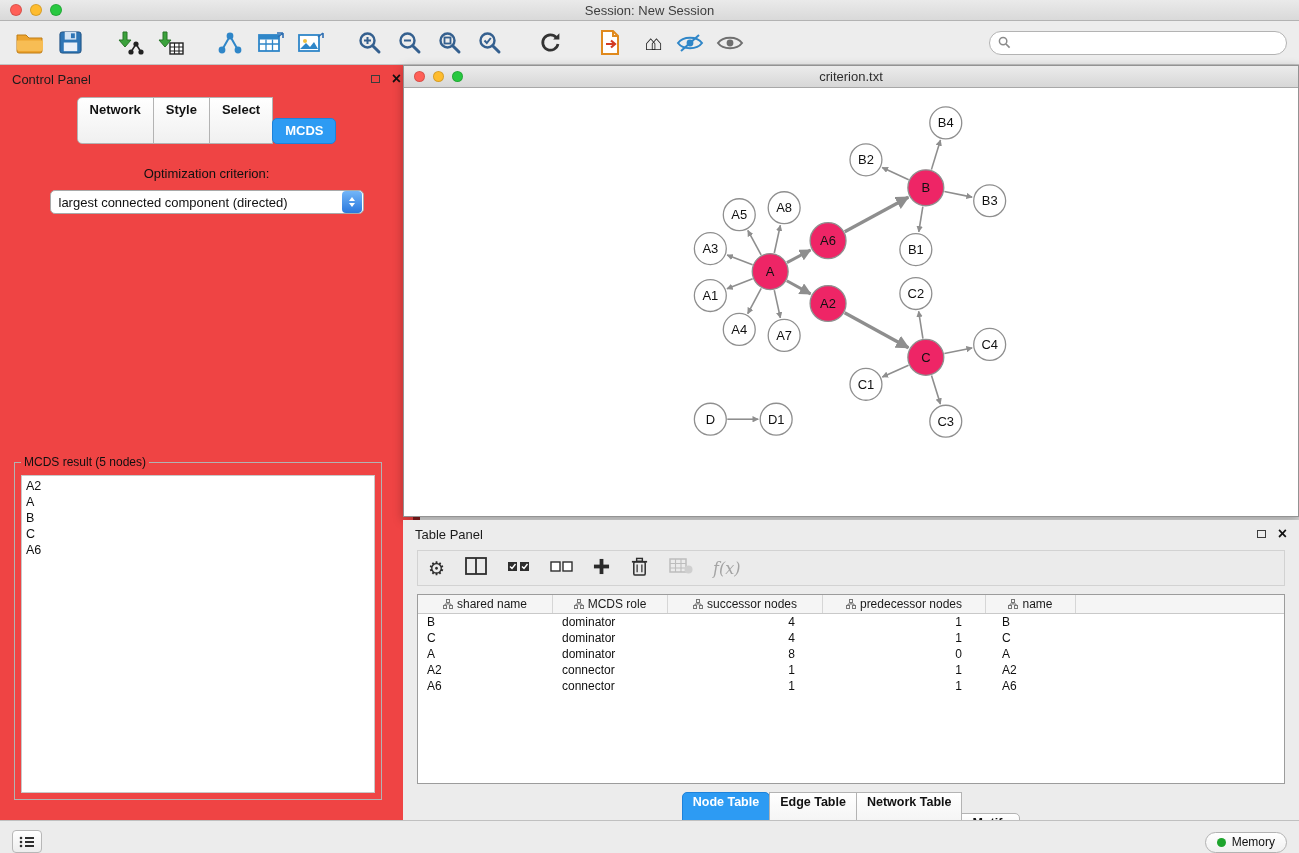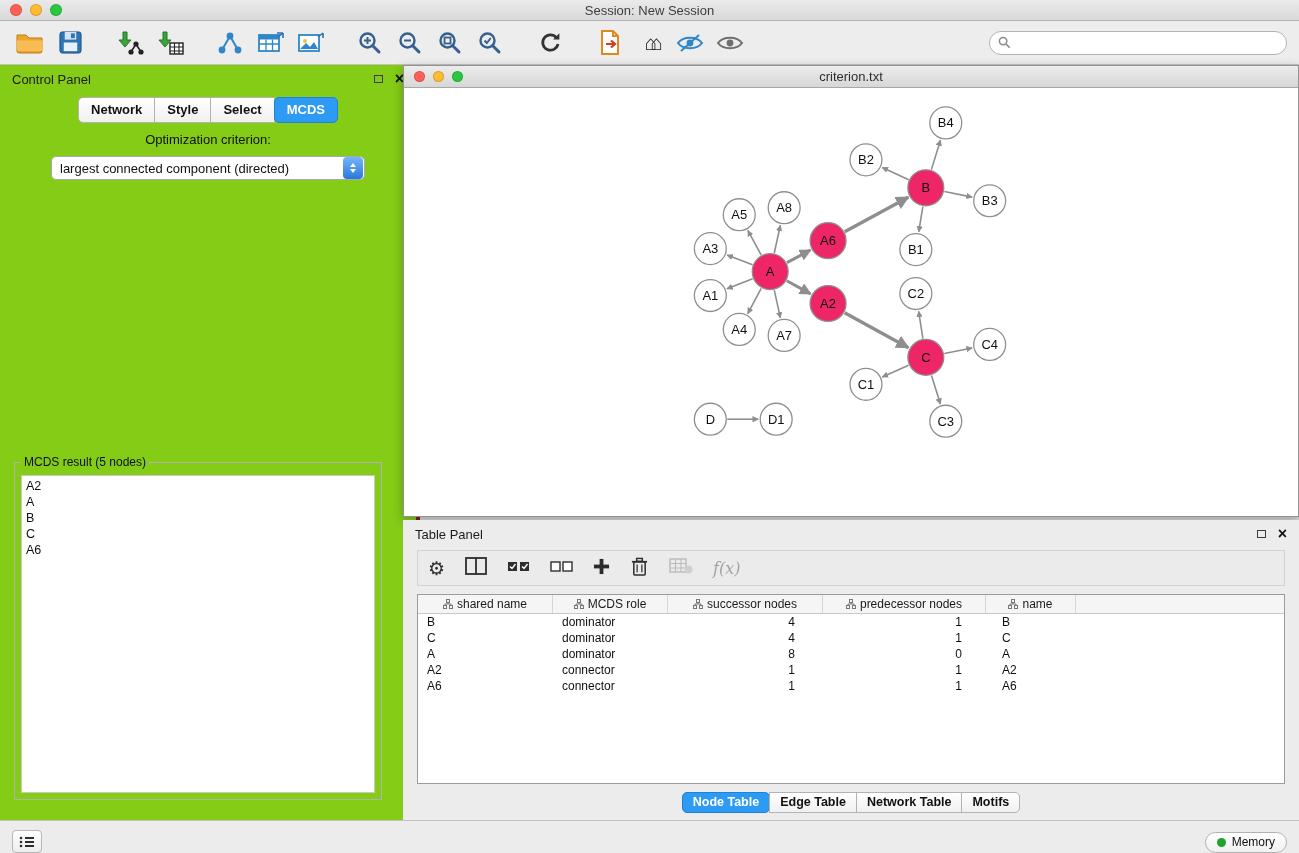--- a/index.html
+++ b/index.html
@@ -29,29 +29,29 @@
     background:#fff; display:flex; align-items:center; padding:0 8px; gap:5px; }
   .search input { border:none; outline:none; flex:1; font-size:12px; background:transparent;
     font-family:"Liberation Sans",sans-serif; }
   
   .panel-head { height:28px; display:flex; align-items:center; padding:0 12px; font-size:13px; color:#1c1c1c; }
   .win-icons { margin-left:auto; display:flex; gap:12px; align-items:center; }
   .float-box { width:9px; height:8px; border:1.5px solid #3c3c3c; display:inline-block; }
   .close-x { font-size:16px; font-weight:bold; color:#101010; line-height:1; }
   
   .control-panel { position:absolute; left:0; top:65px; width:420px; height:755px;
-    background:#84cc16; border-right:4px solid #7f1d1d; }
+    background:#ef4444; border-right:7px solid #7f1d1d; }
   .seg-row { display:flex; justify-content:center; margin-top:4px; }
   .seg-tab { padding:4px 12px 5px; font-size:13px; color:#111;
     background:linear-gradient(#ffffff,#f0f0f0); border:1px solid #b3b3b3; margin-left:-1px;font-weight:bold; }
   .seg-tab:first-child { border-radius:5px 0 0 5px; margin-left:0; }
-  .seg-tab:last-child { border-radius:0 5px 5px 0; }
+  .seg-tab:last-child { border-radius:0 5px 5px 0;margin-top:21px; }
   .seg-tab.active { background:#2d9bf3; color:#fff; border-color:#1d82da; border-radius:5px; }
   .seg-tab.small { padding:2px 10px 3px; font-size:12.5px; }
-  .opt-label { text-align:center; font-size:13px; margin-top:9px; color:#101010; }
+  .opt-label { text-align:center; font-size:13px; margin-top:22px; color:#101010; }
   .dropdown { margin:9px auto 0; width:314px; height:24px; background:#fff;
     border:1px solid #a9a9a9; border-radius:5px; display:flex; align-items:center; overflow:hidden;justify-content:center; }
   .dd-text { flex:1; font-size:13px; padding-left:8px; color:#101010; white-space:nowrap; }
   .dd-stepper { width:20px; height:22px; border-radius:4px; margin-right:1px;
     background:linear-gradient(#73b6f8,#2a78dd); display:flex; flex-direction:column;
     align-items:center; justify-content:center; gap:2px; }
   .tri-up { width:0; height:0; border-left:3.5px solid transparent; border-right:3.5px solid transparent; border-bottom:4px solid #fff; }
   .tri-down { width:0; height:0; border-left:3.5px solid transparent; border-right:3.5px solid transparent; border-top:4px solid #fff; }
   .btn-row { display:flex; justify-content:center; gap:14px; margin-top:13px; }
   .mac-btn { padding:3px 15px 4px; font-size:13px; color:#101010;

